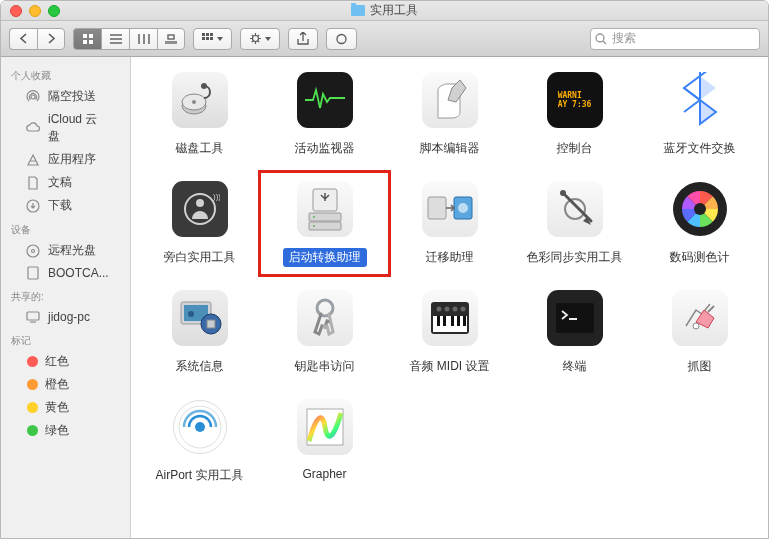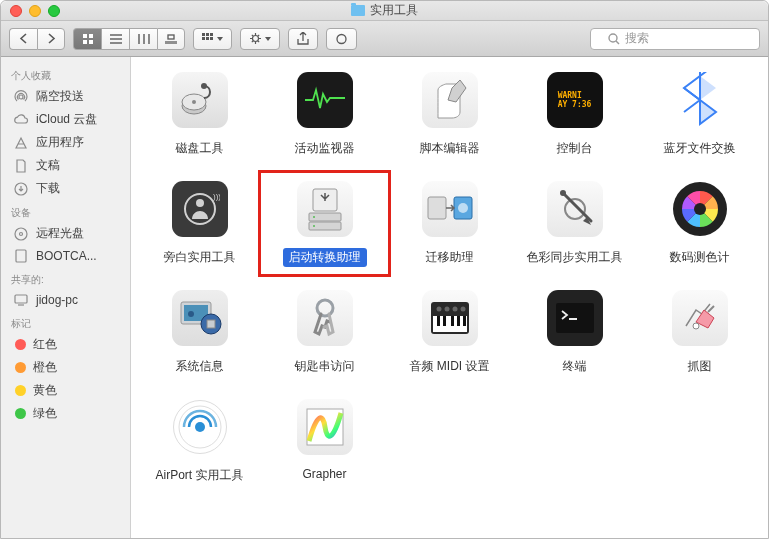--- a/index.html
+++ b/index.html
@@ -19,25 +19,25 @@
 .tb-btn { height: 22px; background: linear-gradient(#fdfdfd,#efefef); border: 1px solid #a8a8a8; display: flex; align-items: center; justify-content: center; color: #595959; }
 .nav-group .tb-btn { width: 28px; }
 .nav-group .tb-btn:first-child { border-radius: 4px 0 0 4px; border-right: none; }
 .nav-group .tb-btn:last-child { border-radius: 0 4px 4px 0; }
 .view-group .tb-btn { width: 28px; border-right: none; }
 .view-group .tb-btn:first-child { border-radius: 4px 0 0 4px; background: linear-gradient(#8a8a8a,#777); color: #fff; }
 .view-group .tb-btn:last-child { border-radius: 0 4px 4px 0; border-right: 1px solid #a8a8a8; }
 .single-btn { border-radius: 4px; padding: 0 8px; gap: 3px; }
 .chev::after { content: ""; width: 0; height: 0; border-left: 3px solid transparent; border-right: 3px solid transparent; border-top: 4px solid #595959; }
 .spacer { flex: 1; }
-.search { display: flex; align-items: center; gap: 5px; background: #fff; border: 1px solid #b0b0b0; border-radius: 4px; height: 22px; padding: 0 17px; width: 170px; color: #9a9a9a; font-size: 12px; }
+.search { display: flex; align-items: center; gap: 5px; background: #fff; border: 1px solid #b0b0b0; border-radius: 4px; height: 22px; padding: 0 4px; width: 170px; color: #9a9a9a; font-size: 12px; }
 .content { flex: 1; display: flex; overflow: hidden; }
 .sidebar { width: 130px; background: #f0f0f0; border-right: 1px solid #d0d0d0; padding-top: 6px; overflow: hidden; }
 .sb-head { font-size: 10px; color: #8a8a8a; padding: 6px 10px 2px; }
-.sb-item { display: flex; align-items: center; gap: 7px; padding: 3px 12px; font-size: 12px; color: #424242; cursor: default; }
+.sb-item { display: flex; align-items: center; gap: 7px; padding: 3px 24px; font-size: 12px; color: #424242; cursor: default; }
 .sb-item svg { width: 16px; height: 16px; flex-shrink: 0; }
 .tag-dot { width: 11px; height: 11px; border-radius: 50%; margin-left: 2px; }
 .main { flex: 1; overflow: auto; padding: 10px 8px; position: relative; }
 .grid { display: grid; grid-template-columns: repeat(5, 1fr); gap: 18px 4px; }
 .item { display: flex; flex-direction: column; align-items: center; gap: 6px; cursor: default; }
 .icon-box { width: 66px; height: 66px; display: flex; align-items: center; justify-content: center; position: relative; }
 .label { font-size: 12px; color: #333; text-align: center; padding: 1px 6px; border-radius: 3px; white-space: nowrap; }
 .item.selected .label { background: #2e6cde; color: #fff; }
 .highlight-box { position: absolute; border: 3px solid #e2231a; pointer-events: none; }
 

